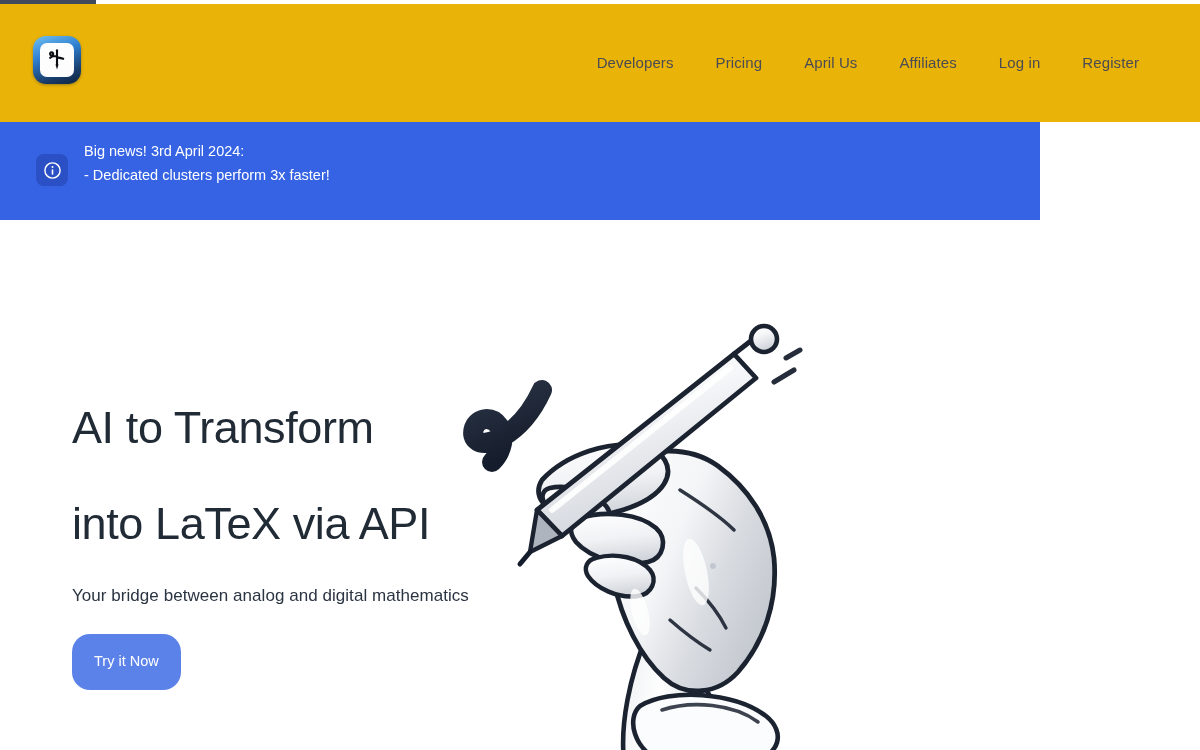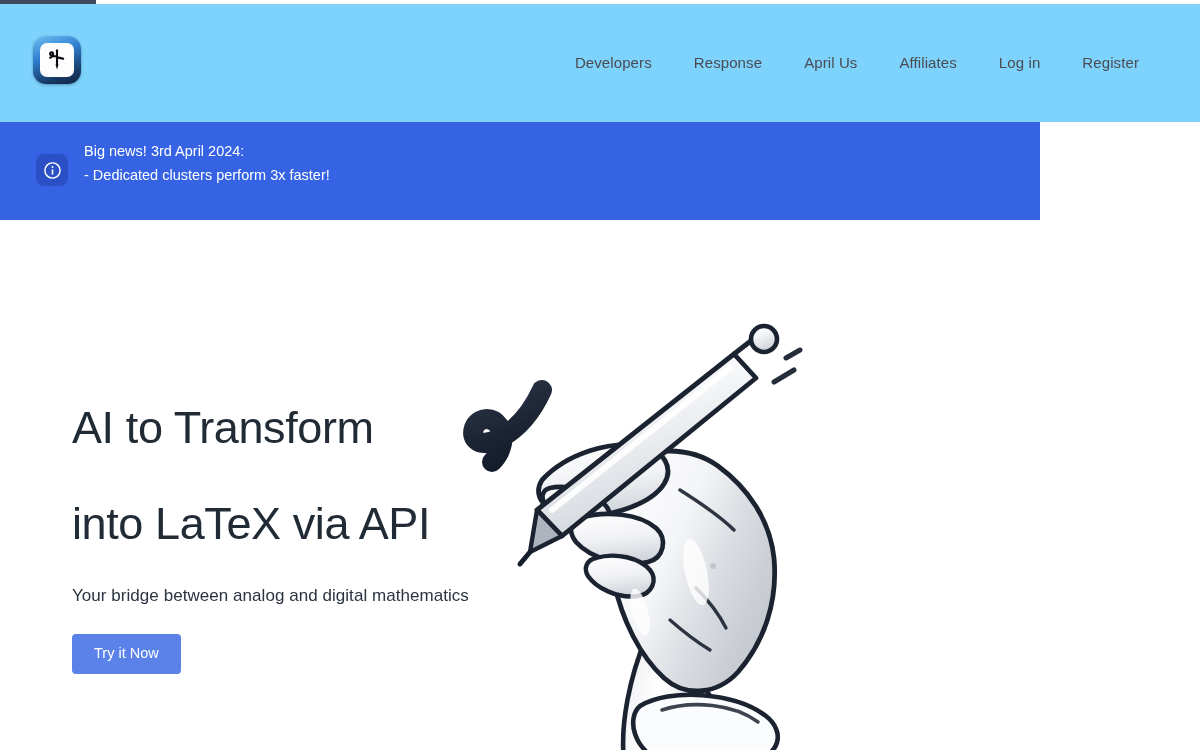--- a/index.html
+++ b/index.html
@@ -15,21 +15,21 @@
   .top-sliver {
     position: absolute; top: 0; left: 0;
     width: 96px; height: 4px;
     background: #414a5c;
   }
 
   
   .header {
     position: absolute; top: 4px; left: 0;
     width: 1200px; height: 118px;
-    background: #7dd3fc;
+    background: #eab308;
     display: flex; align-items: center;
   }
   .logo-wrap {
     position: absolute; left: 33px; top: 27px;
     width: 48px; height: 58px;
     display: flex; align-items: center;
   }
   .logo {
     width: 48px; height: 48px;
     border-radius: 13px;
@@ -101,22 +101,22 @@
     line-height: 24px;
     letter-spacing: 0.05px;
   }
   .cta {
     margin-top: 26px;
     display: inline-block;
     background: #5b82e8;
     color: #ffffff;
     font-size: 14.5px;
     border: none;
-    border-radius: 4px;
-    padding: 12px 22px;
+    border-radius: 18px;
+    padding: 20px 22px;
     cursor: pointer;
     font-family: "Liberation Sans", sans-serif;
     line-height: 1.1;
   }
 
   .hero-art {
     position: absolute; right: 96px; top: 100px;
     width: 420px; height: 440px;
   }
   .hero-art svg { display: block; width: 100%; height: 100%; overflow: visible; }
@@ -140,21 +140,21 @@
               <path d="M13 10.4 C 15.6 10.9 17.6 11.3 19.2 11.8"></path>
             </g>
             <path d="M11.5 17.6 L13 22.6 L14.5 17.6 Z" fill="#0b0d12"></path>
           </svg>
         </div>
       </div>
     </div>
 
     <nav class="nav">
       <a class="nav-item">Developers</a>
-      <a class="nav-item">Response</a>
+      <a class="nav-item">Pricing</a>
       <a class="nav-item">April Us</a>
       <a class="nav-item">Affiliates</a>
       <a class="nav-item">Log in</a>
       <a class="nav-item">Register</a>
     </nav>
   </header>
 
   <section class="banner">
     <div class="banner-icon">
       <svg width="19" height="19" viewBox="0 0 20 20">

